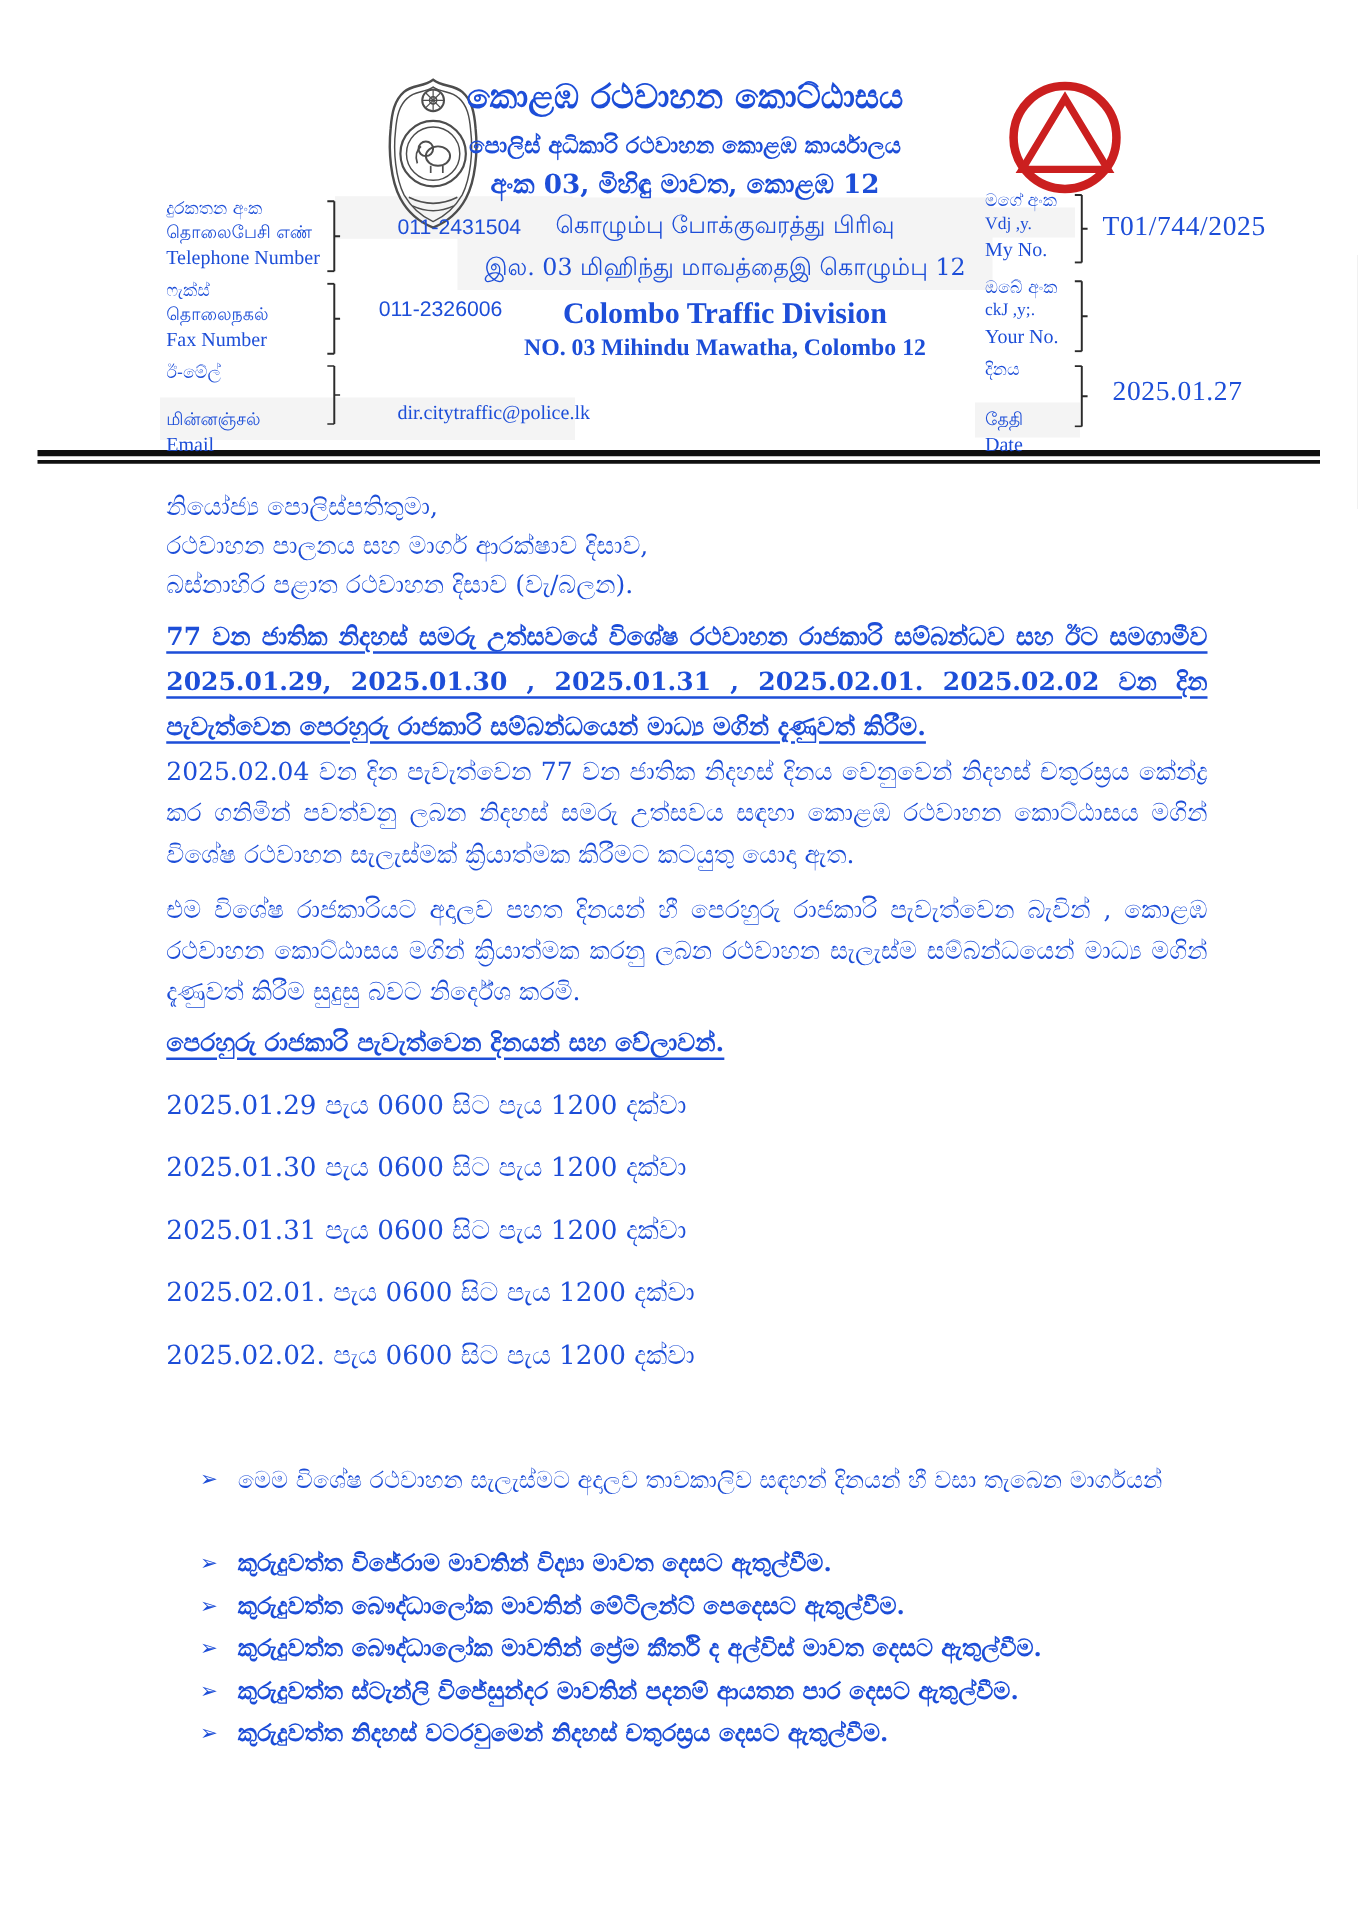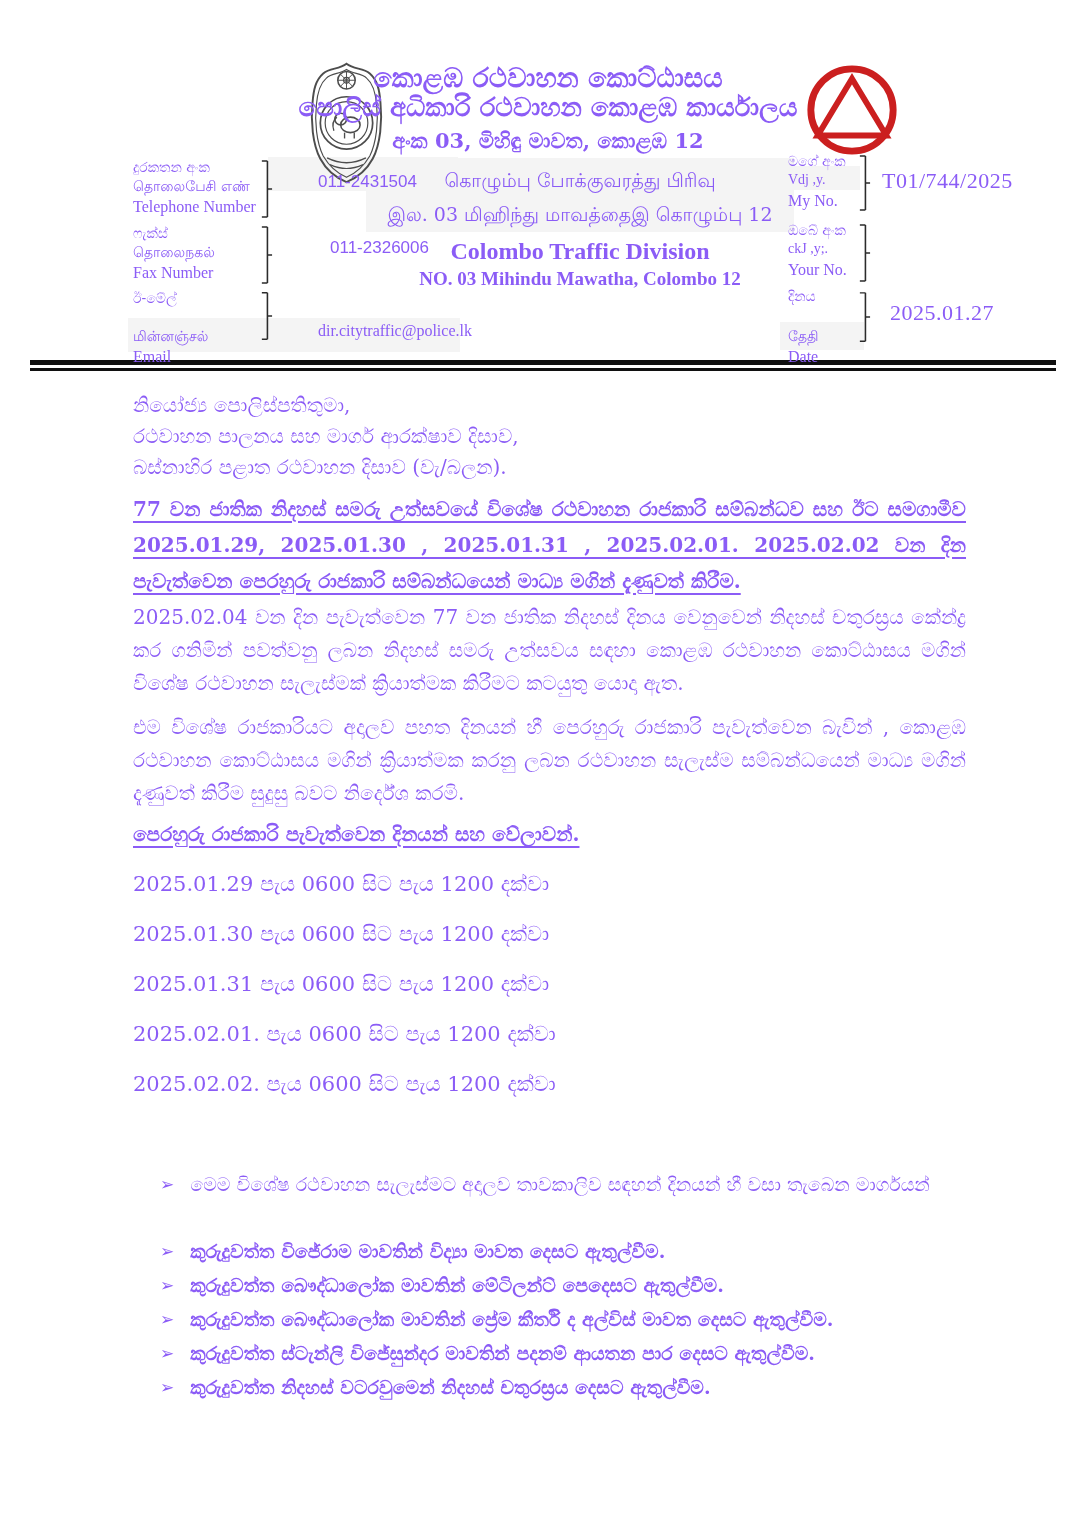--- a/index.html
+++ b/index.html
@@ -1,29 +1,29 @@
 <!DOCTYPE html>
 <html><head>
 <meta charset="utf-8">
 <style>
   html,body{margin:0;padding:0;background:#e8e8e8;}
   .page{
     position:relative;width:1086px;height:1536px;margin:0 auto;
-    background:#ffffff;color:#8b5cf6;overflow:hidden;
+    background:#ffffff;color:#1d4ed8;overflow:hidden;
     font-family:"DejaVu Serif","Liberation Serif",serif;
   }
   .abs{position:absolute;}
   .serif{font-family:"Liberation Serif","DejaVu Serif",serif;}
   .sans{font-family:"Liberation Sans","DejaVu Sans",sans-serif;}
   
   .crest{left:298px;top:56px;width:97px;height:130px;}
   .crest svg{width:100%;height:100%;}
   .hdr-titles{left:120px;right:110px;top:64px;text-align:center;line-height:1.0;}
   .hdr-title1{font-size:27px;font-weight:bold;}
-  .hdr-title2{font-size:26px;font-weight:bold;margin-top:3px;}
+  .hdr-title2{font-size:18px;font-weight:bold;margin-top:17px;}
   .hdr-title3{font-size:21px;font-weight:bold;margin-top:10px;}
   .red-logo{left:803px;top:60px;width:98px;height:102px;}
   .red-logo svg{width:100%;height:100%;}
   
   .lblstack{line-height:1.35;}
   .lbl-si{font-size:14px;}
   .lbl-ta{font-size:14px;}
   .lbl-en{font-size:16px;}
   .bracket{position:absolute;width:13px;}
   .bracket path{stroke:#2b2b2b;stroke-width:1.7;fill:none;}
@@ -113,21 +113,21 @@
   <div class="abs val sans z1" style="left:282px;top:172px;">011-2431504</div>
 
   <div class="abs lblstack z1" style="left:133px;top:224px;">
     <div class="lbl-si">ෆැක්ස්</div>
     <div class="lbl-ta">தொலைநகல்</div>
     <div class="lbl-en serif">Fax Number</div>
   </div>
   <svg class="bracket z1" style="left:260px;top:226px;height:58px;" viewBox="0 0 14 60" preserveAspectRatio="none">
       <path d="M2 1 H8 M8 1 V59 M2 59 H8 M8 30 H13"></path>
     </svg>
-  <div class="abs val sans z1" style="left:294px;top:238px;text-align:center;">011-2326006</div>
+  <div class="abs val sans z1" style="left:267px;top:238px;text-align:center;">011-2326006</div>
 
   <div class="abs lbl-si z1" style="left:133px;top:290px;">ඊ-මේල්</div>
   <div class="abs lbl-ta z1" style="left:133px;top:328px;">மின்னஞ்சல்</div>
   <div class="abs lbl-en serif z1" style="left:133px;top:348px;">Email</div>
   <svg class="bracket z1" style="left:260px;top:292px;height:48px;" viewBox="0 0 14 60" preserveAspectRatio="none">
       <path d="M2 1 H8 M8 1 V59 M2 59 H8 M8 30 H13"></path>
     </svg>
   <div class="abs val serif z1" style="left:282px;top:322px;font-size:16px;">dir.citytraffic@police.lk</div>
 
   <div class="abs tamil-block z1">

